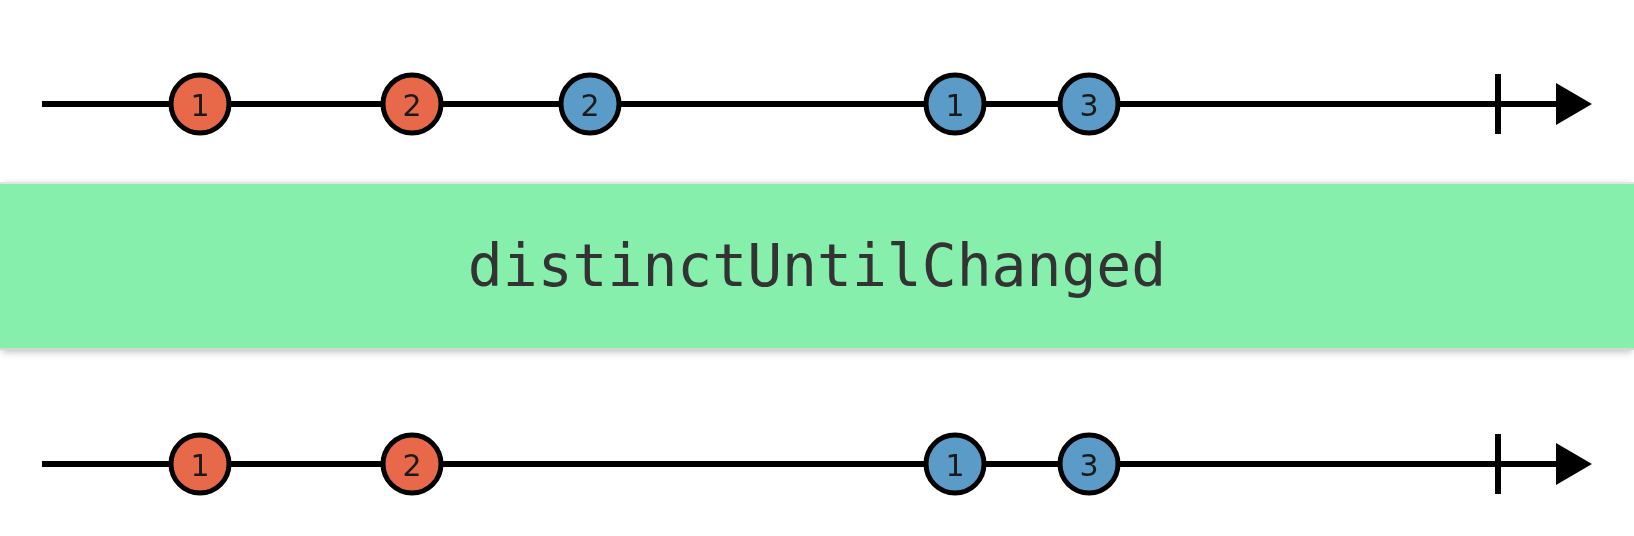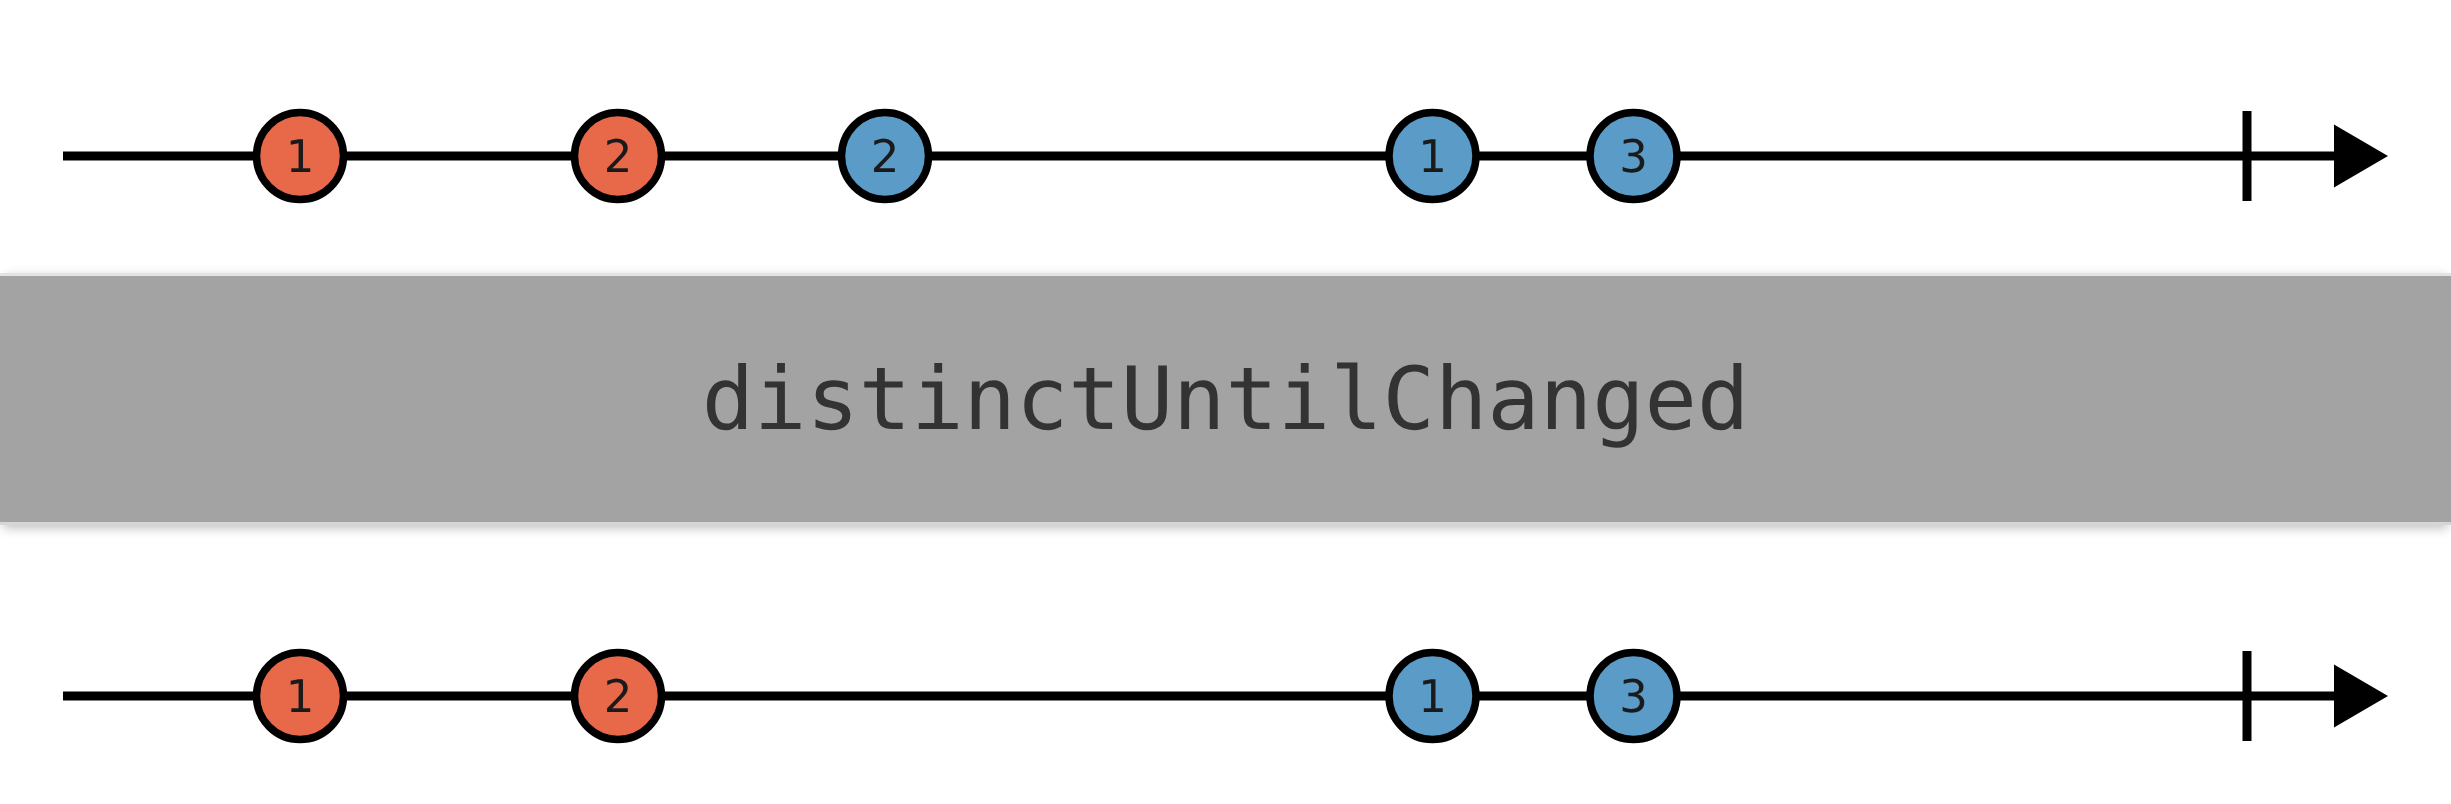--- a/index.html
+++ b/index.html
@@ -59,21 +59,21 @@
     fill: #000000;
   }
 
   
   #operator-band {
     position: absolute;
     left: 0;
     top: 182px;
     width: 1634px;
     height: 168px;
-    background: #a3a3a3;
+    background: #86efac;
     border-top: 2px solid #e3e3e3;
     border-bottom: 2px solid #d6d6d6;
     box-shadow: 0 4px 7px -2px rgba(0,0,0,0.26),
                 0 -3px 6px -3px rgba(0,0,0,0.10);
     display: flex;
     align-items: center;
     justify-content: center;
     box-sizing: border-box;
   }
   #operator-name {

